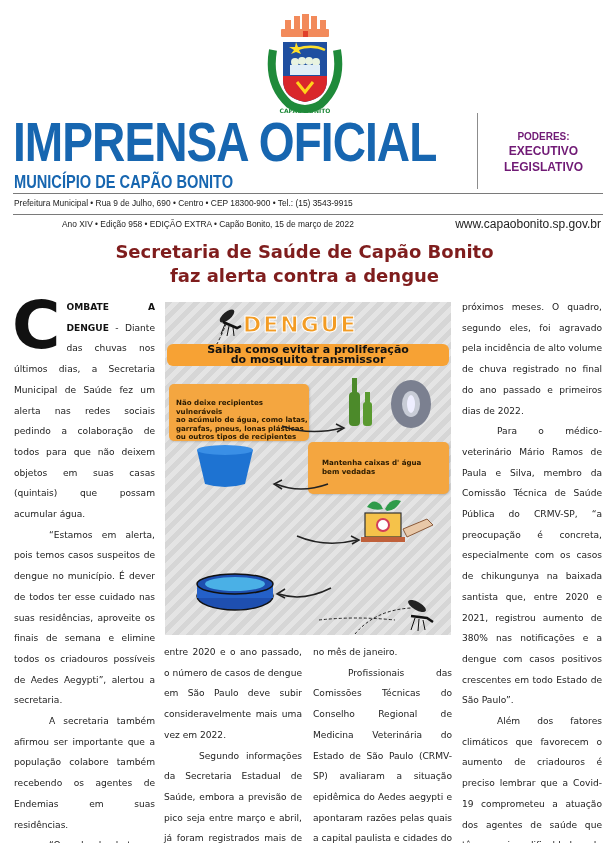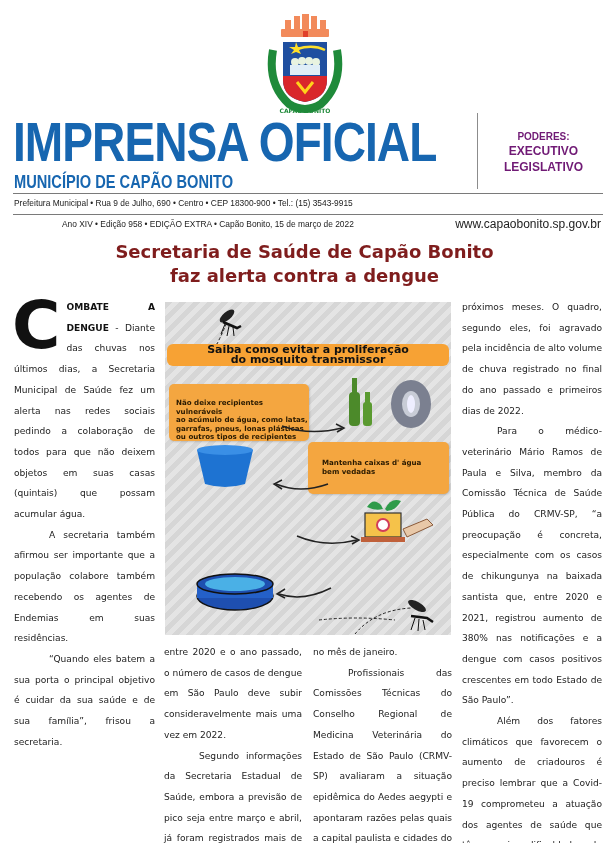--- a/index.html
+++ b/index.html
@@ -128,33 +128,35 @@
 
 <h1 class="headline">
   <div>Secretaria de Saúde de Capão Bonito</div>
   <div>faz alerta contra a dengue</div>
 </h1>
 
 <div class="col col1">
   <p>
     <span class="dropcap">C</span><span class="b">OMBATE A DENGUE</span><span> - Diante das chuvas nos últimos dias, a Secretaria Municipal de Saúde fez um alerta nas redes sociais pedindo a colaboração de todos para que não deixem objetos em suas casas (quintais) que possam acumular água.</span>
   </p>
+  <p class="ind">“Estamos em alerta, pois temos casos suspeitos de dengue no município. É dever de todos ter esse cuidado nas suas residências, aproveite os finais de semana e elimine todos os criadouros possíveis de Aedes Aegypti”, alertou a secretaria.</p>
   <p class="ind">A secretaria também afirmou ser importante que a população colabore também recebendo os agentes de Endemias em suas residências.</p>
   <p class="ind">“Quando eles batem a sua porta o principal objetivo é cuidar da sua saúde e de sua família”, frisou a secretaria.</p>
 
 </div>
 
 <div class="infographic">
 
   <svg class="ig-svg" style="left:0;top:0;" width="286" height="70">
     <path d="M5 62 Q30 52 52 42 Q58 30 62 20" fill="none" stroke="#222" stroke-width="1" stroke-dasharray="3,2"></path>
     <ellipse cx="62" cy="14" rx="9" ry="4" fill="#222" transform="rotate(-40 62 14)"></ellipse>
     <path d="M58 20 L72 26 L76 24" stroke="#111" stroke-width="2.5" fill="none"></path>
     <path d="M60 22 L56 32 M64 24 L62 34 M68 25 L69 34" stroke="#111" stroke-width="1"></path>
   </svg>
+  <div class="ig-title">DENGUE</div>
   <div class="ig-banner">
     <div class="ig-banner-text">
       <div>Saiba como evitar a proliferação</div>
       <div>do mosquito transmissor</div>
     </div>
   </div>
 
   <div class="ig-box box1">
     <span>
       <div>Não deixe recipientes vulneráveis</div>

